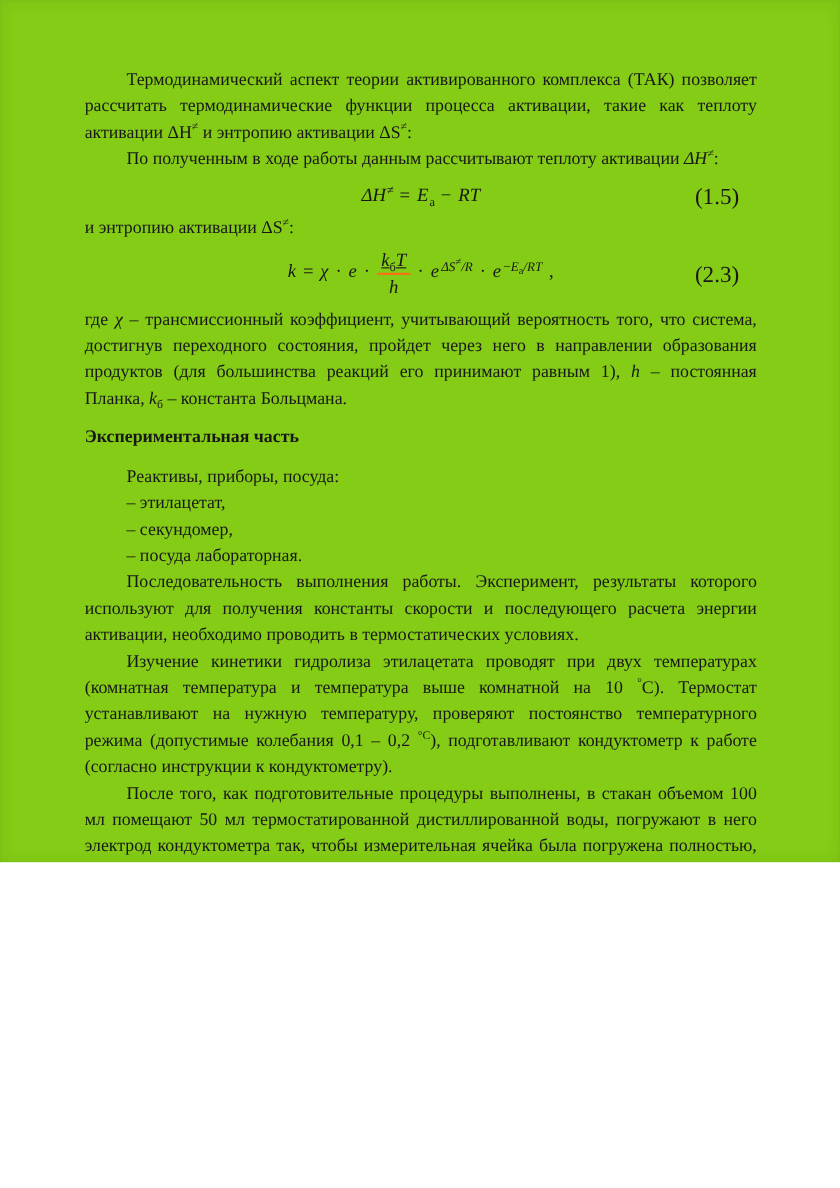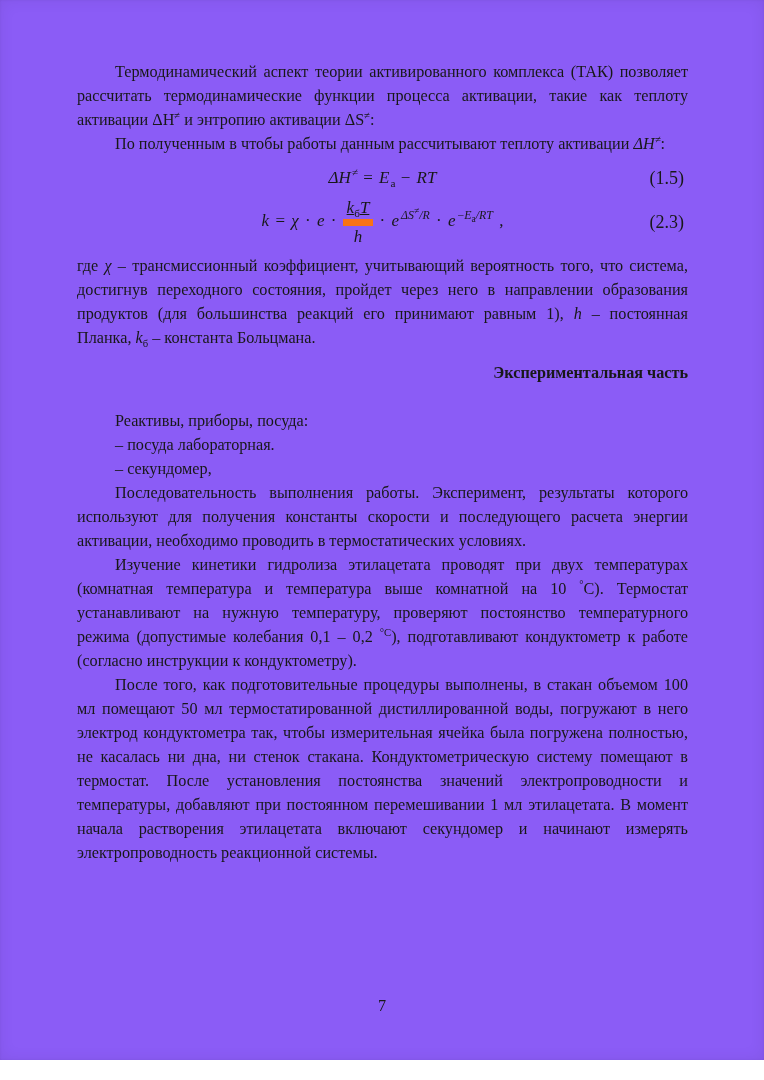--- a/index.html
+++ b/index.html
@@ -1,23 +1,23 @@
 <!DOCTYPE html>
 <html lang="ru"><head>
 <meta charset="utf-8">
 <style>
   * { box-sizing: border-box; }
   html, body { margin: 0; padding: 0; background: #ffffff; }
 
   .page {
     position: relative;
     width: 764px;
-    height: 1060px;
+    height: 784px;
     margin: 0 auto;
-    background: #8b5cf6;
+    background: #84cc16;
     box-shadow: inset 0 0 16px rgba(0,0,0,0.07), inset 0 0 2px rgba(0,0,0,0.08);
     font-family: "Liberation Serif", "DejaVu Serif", serif;
     font-size: 16.2px;
     line-height: 24px;
     color: #181818;
     overflow: hidden;
   }
 
   .content { padding: 60px 76px 0 77px; }
 
@@ -28,61 +28,62 @@
   span.i, .i { font-style: italic; }
   span.sup, sup { font-size: 0.66em; vertical-align: super; line-height: 0; }
   span.sub, sub { font-size: 0.66em; vertical-align: sub; line-height: 0; }
 
   .formula-row { position: relative; text-align: center; }
   .f15-row { margin: 10px 0 5px; }
   .f16-row { margin: 8px 0 8px; }
   .formula { display: inline-block; font-size: 17px; }
   .formula > span { margin: 0 1px; }
   .eq-num {
-    position: absolute; right: 4px; top: 50%;
+    position: absolute; right: 16px; top: 50%;
     transform: translateY(-50%);
-    font-style: normal; font-size: 18px;
+    font-style: normal; font-size: 21px;
   }
 
   .frac {
     display: inline-block; vertical-align: middle;
     text-align: center; line-height: 1.15; margin: 0 2px;
   }
-  .frac .fnum { display: block; border-bottom: 7px solid #f97316; padding: 0 4px 1px; text-decoration: underline; }
+  .frac .fnum { display: block; border-bottom: 2px solid #f97316; padding: 0 4px 1px; text-decoration: underline; }
   .frac .fden { display: block; padding-top: 1px; }
   .exp { font-size: 0.70em; vertical-align: super; line-height: 0; }
   .exp sup { font-size: 0.8em; }
   .exp sub { font-size: 0.8em; }
 
-  .heading { text-align: right; font-weight: bold; margin: 11px 0 24px; }
+  .heading { text-align: left; font-weight: bold; margin: 11px 0 12px; }
   .p5 { }
 
   .page-number {
     position: absolute; left: 0; right: 0; top: 994px;
     text-align: center; font-size: 16.2px;
   }
 </style>
 </head>
 <body>
 
 <div class="page">
   <div class="content">
 
     <p class="indent"><span>Термодинамический аспект теории активированного комплекса (ТАК) позволяет рассчитать термодинамические функции процесса активации, такие как теплоту активации ΔH</span><span class="sup">≠</span><span> и энтропию активации ΔS</span><span class="sup">≠</span><span>:</span></p>
-    <p class="indent"><span>По полученным в чтобы работы данным рассчитывают теплоту активации </span><span class="i">ΔH</span><span class="sup i">≠</span><span>:</span></p>
+    <p class="indent"><span>По полученным в ходе работы данным рассчитывают теплоту активации </span><span class="i">ΔH</span><span class="sup i">≠</span><span>:</span></p>
 
     <div class="formula-row f15-row">
       <span class="formula"><span class="i">ΔH</span><sup>≠</sup>
         <span>=</span>
         <span class="i">E</span><sub>a</sub>
         <span>−</span>
         <span class="i">RT</span></span>
       <span class="eq-num">(1.5)</span>
     </div>
 
+    <p><span>и энтропию активации ΔS</span><span class="sup">≠</span><span>:</span></p>
 
     <div class="formula-row f16-row">
       <span class="formula"><span class="i">k</span>
         <span>=</span>
         <span class="i">χ</span>
         <span>·</span>
         <span class="i">e</span>
         <span>·</span>
         <span class="frac">
           <span class="fnum"><span class="i">k</span><sub>б</sub><span class="i">T</span></span>
@@ -94,22 +95,23 @@
         <span class="i">e</span><span class="exp"><span>−</span><span class="i">E</span><sub>a</sub><span class="i">/RT</span></span>
         <span>,</span></span>
       <span class="eq-num">(2.3)</span>
     </div>
 
     <p><span>где </span><span class="i">χ</span><span> – трансмиссионный коэффициент, учитывающий вероятность того, что система, достигнув переходного состояния, пройдет через него в направлении образования продуктов (для большинства реакций его принимают равным 1), </span><span class="i">h</span><span> – постоянная Планка, </span><span class="i">k</span><span class="sub">б</span><span> – константа Больцмана.</span></p>
 
     <div class="heading">Экспериментальная часть</div>
 
     <p class="indent b">Реактивы, приборы, посуда:</p>
+    <p class="indent">– этилацетат,</p>
+    <p class="indent">– секундомер,</p>
     <p class="indent">– посуда лабораторная.</p>
-    <p class="indent">– секундомер,</p>
 
     <p class="indent p5"><span class="b">Последовательность выполнения работы. </span><span>Эксперимент, результаты которого используют для получения константы скорости и последующего расчета энергии активации, необходимо проводить в термостатических условиях.</span></p>
     <p class="indent"><span>Изучение кинетики гидролиза этилацетата проводят при двух температурах (комнатная температура и температура выше комнатной на 10 </span><span class="sup">°</span><span>С). Термостат устанавливают на нужную температуру, проверяют постоянство температурного режима (допустимые колебания 0,1 – 0,2 </span><span class="sup">°С</span><span>), подготавливают кондуктометр к работе (согласно инструкции к кондуктометру).</span></p>
     <p class="indent"><span>После того, как подготовительные процедуры выполнены, в стакан объемом 100 мл помещают 50 мл термостатированной дистиллированной воды, погружают в него электрод кондуктометра так, чтобы измерительная ячейка была погружена полностью, не касалась ни дна, ни стенок стакана. Кондуктометрическую систему помещают в термостат. После установления постоянства значений электропроводности и температуры, добавляют при постоянном перемешивании 1 мл этилацетата. В момент начала растворения этилацетата включают секундомер и начинают измерять электропроводность реакционной системы.</span></p>
 
   </div>
 
   <div class="page-number">7</div>
 </div>
 

